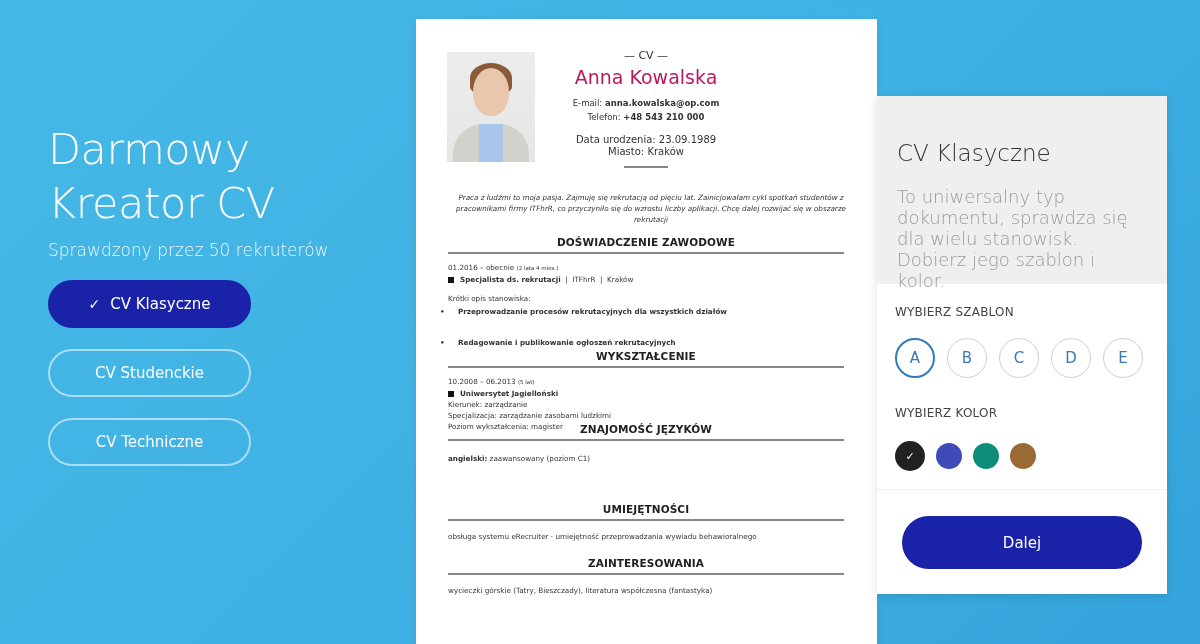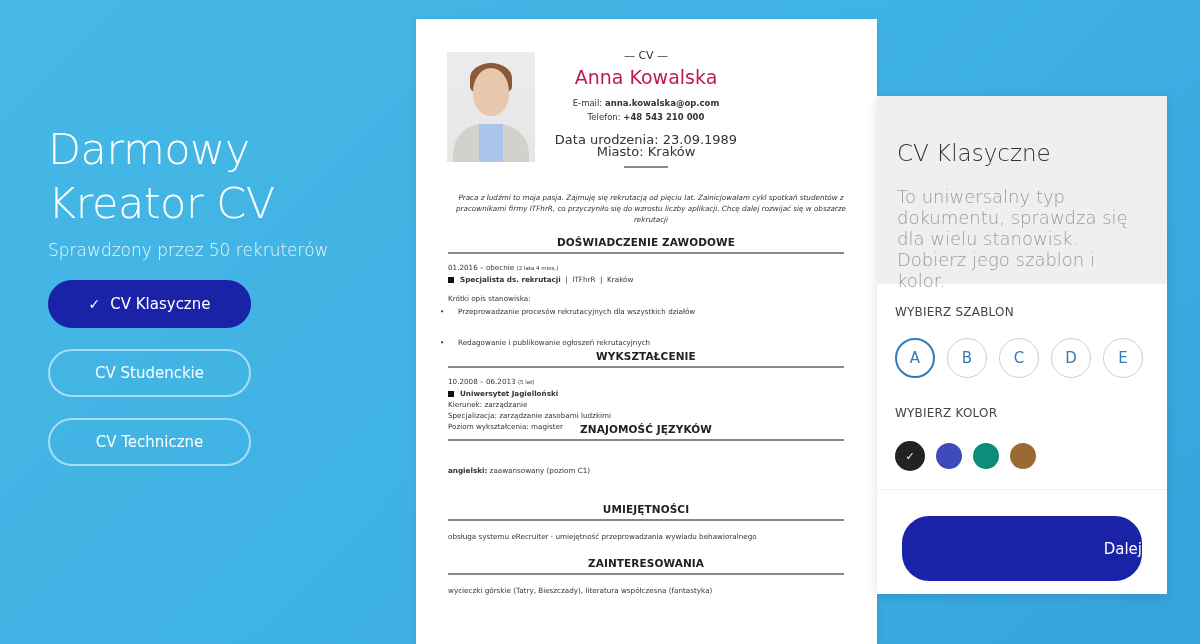--- a/index.html
+++ b/index.html
@@ -84,37 +84,37 @@
     background: #a9c6ea;
   }
   .cv-header {
     position: absolute; left: 130px; top: 30px; width: 200px;
     text-align: center;
   }
   .cv-tag { font-size: 11px; color: #333; }
   .cv-name { font-size: 19px; color: #be185d; margin-top: 4px; font-weight: 400; }
   .cv-contact { font-size: 8.5px; color: #333; margin-top: 8px; line-height: 14px; }
   .cv-contact b { font-weight: 700; }
-  .cv-personal { font-size: 13px; color: #333; margin-top: 10px; line-height: 12px; }
+  .cv-personal { font-size: 10px; color: #333; margin-top: 10px; line-height: 12px; }
   .cv-rule-short { width: 44px; height: 2px; background: #888; margin: 8px auto 0; }
   .cv-about {
     position: absolute; left: 40px; top: 173px; width: 390px;
     font-size: 7.2px; font-style: italic; text-align: center; line-height: 11px; color: #333;
   }
   .cv-section { position: absolute; left: 32px; width: 396px; }
   .cv-section-title {
     text-align: center; font-size: 10.5px; font-weight: 700; color: #222;
     letter-spacing: 0.1px;
     padding-bottom: 4px;
     border-bottom: 2px solid #888;
   }
   .cv-body { font-size: 7.2px; color: #333; line-height: 11px; margin-top: 8px; }
   .cv-body .small { font-size: 5.5px; }
   .sq { display: inline-block; width: 6px; height: 6px; background: #111; margin-right: 6px; vertical-align: -0.5px; }
-  .cv-bullet { position: relative; padding-left: 10px; }
+  .cv-bullet { position: relative; padding-left: 10px; font-weight: bold; }
   .cv-bullet::before { content: "•"; position: absolute; left: -8px; }
 
   
   .panel {
     position: absolute; left: 877px; top: 96px;
     width: 290px; height: 498px;
     background: #fff;
     color: #333;
     box-shadow: 0 2px 10px rgba(0,0,0,0.12);
   }
@@ -141,24 +141,24 @@
   .color-row { position: absolute; left: 18px; top: 345px; display: flex; gap: 11px; align-items: center; }
   .swatch {
     width: 26px; height: 26px; border-radius: 50%;
     display: flex; align-items: center; justify-content: center;
     color: #fff; font-size: 11px; cursor: pointer;
   }
   .swatch.active { width: 30px; height: 30px; }
   .panel-divider { position: absolute; left: 0; top: 393px; width: 100%; height: 1px; background: #f0f0f0; }
   .next-btn {
     position: absolute; left: 25px; top: 420px;
-    width: 240px; height: 65px; border-radius: 27px;
+    width: 240px; height: 53px; border-radius: 27px;
     background: #1a23a8; color: #fff; border: none;
     font-family: "DejaVu Sans", sans-serif;
-    font-size: 15px; cursor: pointer; text-align: right;
+    font-size: 15px; cursor: pointer;
   }
 </style>
 </head>
 <body>
 
 <section class="hero">
   <h1 class="hero-title">
     <span>Darmowy</span><br>
     <span>Kreator CV</span>
   </h1>
@@ -224,21 +224,21 @@
       <div><span>10.2008 – 06.2013</span> <span class="small">(5 lat)</span></div>
       <div><span class="sq"></span><b>Uniwersytet Jagielloński</b></div>
       <div>Kierunek: zarządzanie</div>
       <div>Specjalizacja: zarządzanie zasobami ludzkimi</div>
       <div>Poziom wykształcenia: magister</div>
     </div>
   </div>
 
   <div class="cv-section" style="top:404px;">
     <div class="cv-section-title">ZNAJOMOŚĆ JĘZYKÓW</div>
-    <div class="cv-body" style="margin-top:24px;">
+    <div class="cv-body" style="margin-top:12px;">
       <b>angielski:</b> <span>zaawansowany (poziom C1)</span>
     </div>
   </div>
 
   <div class="cv-section" style="top:538px;">
     <div class="cv-section-title">ZAINTERESOWANIA</div>
     <div class="cv-body" style="margin-top:10px;">wycieczki górskie (Tatry, Bieszczady), literatura współczesna (fantastyka)</div>
   </div>
 
   <div class="cv-section" style="top:484px;">

